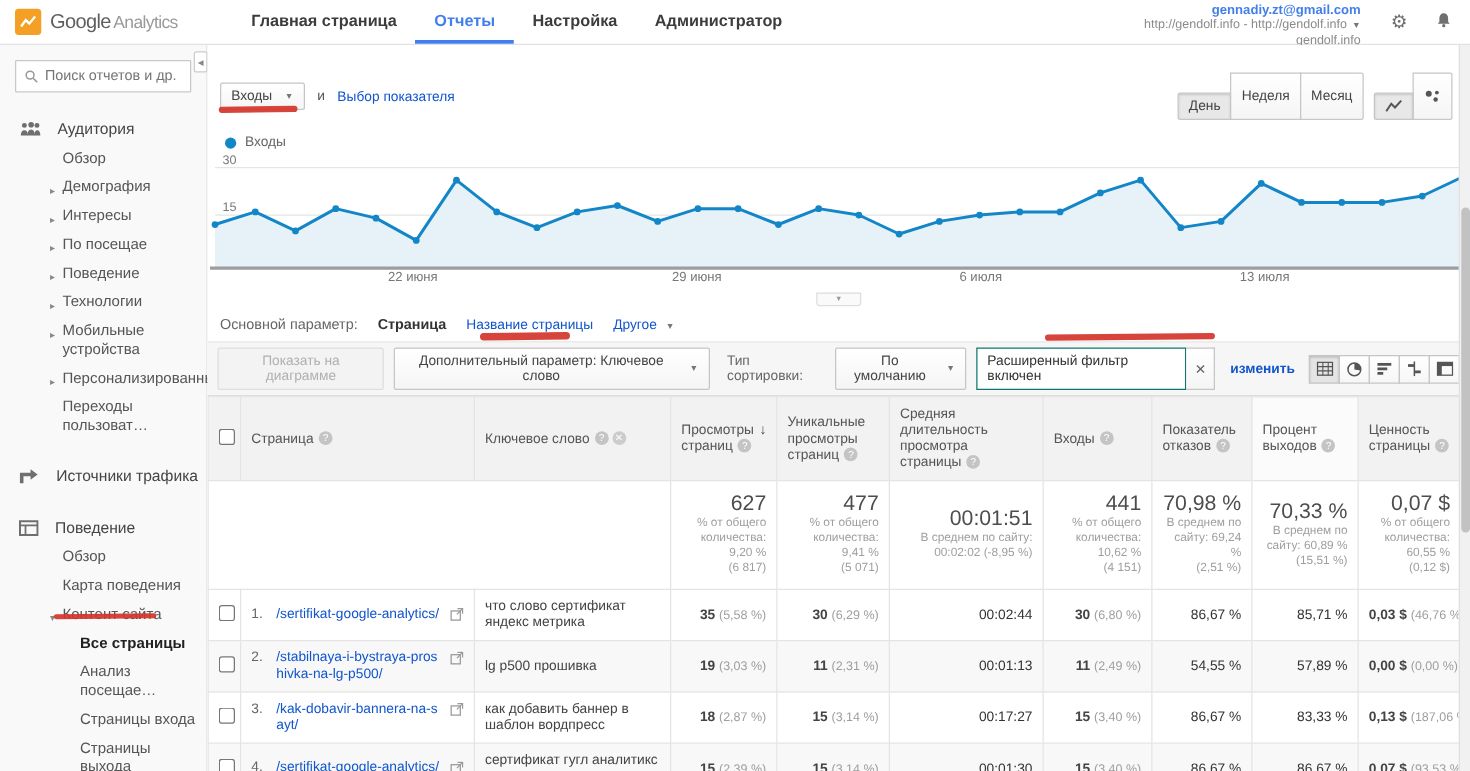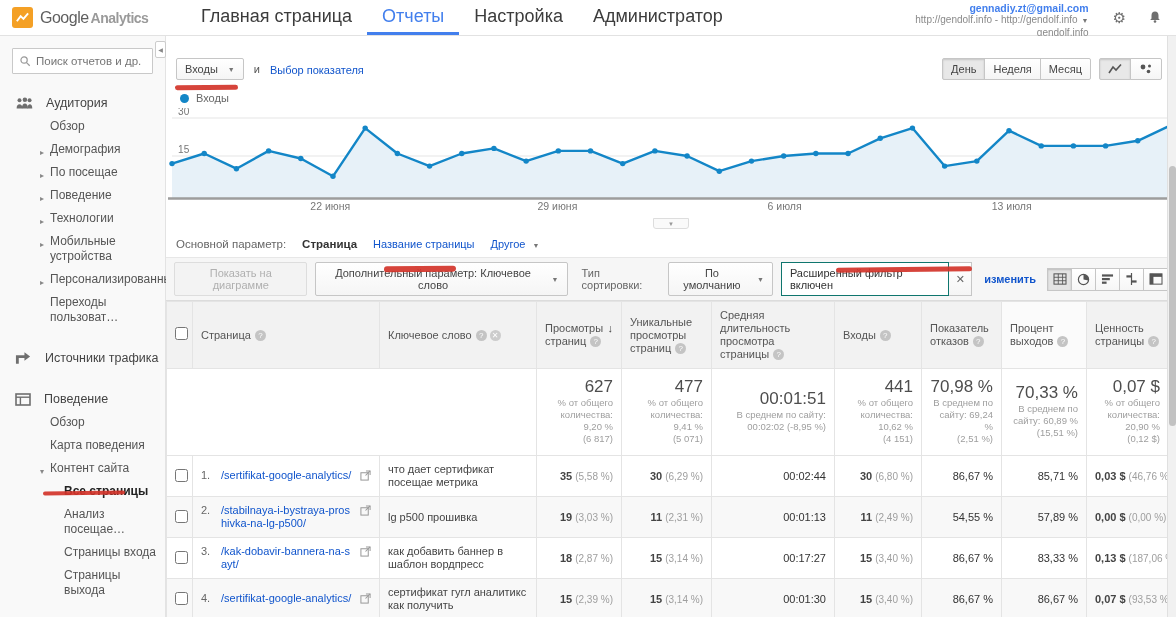--- a/index.html
+++ b/index.html
@@ -5,23 +5,23 @@
   * { box-sizing: border-box; margin: 0; padding: 0; }
   html,body { width:1176px; height:617px; overflow:hidden; }
   body { font-family:"Liberation Sans", sans-serif; background:#fff; color:#333; position:relative; }
 
   
   .app-header { height:36px; display:flex; align-items:stretch; padding:0 14px 0 12px; border-bottom:1px solid #e2e2e2; background:#fff; }
   .logo { display:flex; align-items:center; gap:7px; width:158px; }
   .logo-glyph { width:21px; height:21px; border-radius:3px; background:#f4a025; display:flex; align-items:center; justify-content:center; }
   .brand { font-size:16px; color:#6b6b6b; letter-spacing:-0.5px; }
   .brand b { font-weight:normal; color:#5f5f5f; }
-  .brand .product { color:#9a9a9a; font-size:14px; margin-left:2px;font-weight:bold; }
+  .brand .product { color:#9a9a9a; font-size:14px; margin-left:2px; }
   .top-nav { display:flex; margin-left:16px; }
-  .top-nav a { display:flex; align-items:center; padding:0 15px; font-size:18px; color:#3c3c3c; text-decoration:none; border-bottom:3px solid transparent; }
+  .top-nav a { display:flex; align-items:center; padding:0 15px; font-size:13px; color:#3c3c3c; text-decoration:none; border-bottom:3px solid transparent;font-weight:bold; }
   .top-nav a.active { color:#427fed; border-bottom-color:#427fed; }
   .user-block { margin-left:auto; text-align:right; font-size:10px; color:#8a8a8a; line-height:12px; padding-top:2px; }
   .user-email { color:#427fed; font-weight:bold; font-size:10.5px; }
   .acct-line { white-space:nowrap; }
   .caret { font-size:7px; color:#777; margin-left:4px; }
   .hdr-icons { display:flex; align-items:center; gap:22px; margin-left:24px; }
   .hdr-icon-btn { background:none; border:none; cursor:pointer; font-size:15px; color:#6f6f6f; line-height:1; }
 
   
   .content { display:flex; height:581px; background:#f9f9f9; position:relative; }
@@ -42,21 +42,21 @@
   .collapse-tab { position:absolute; top:5px; right:-1px; width:11px; height:17px; background:#fff; border:1px solid #ccc; border-radius:2px; font-size:6px; color:#888; display:flex; align-items:center; justify-content:center; cursor:pointer; }
 
   
   .explorer-head { display:flex; align-items:center; padding:22px 14px 0 10px; }
   .ga-btn { display:inline-flex; align-items:center; gap:6px; background:linear-gradient(#fff,#f5f5f5); border:1px solid #c6c6c6; border-radius:2px; padding:4px 8px; font-size:11px; color:#444; cursor:pointer; }
   .conj { margin:0 10px; font-size:11px; color:#555; }
   .blue-link { color:#1155cc; font-size:11px; text-decoration:none; cursor:pointer; }
   .explorer-right { margin-left:auto; display:flex; gap:8px; }
   .btn-group { display:flex; }
   .btn-group .ga-btn { border-radius:0; margin-left:-1px; }
-  .btn-group .ga-btn:first-child { border-radius:2px 0 0 2px; margin-left:0; }
+  .btn-group .ga-btn:first-child { border-radius:2px 0 0 2px; margin-left:0;margin-top:16px; }
   .btn-group .ga-btn:last-child { border-radius:0 2px 2px 0; }
   .ga-btn.pressed { background:#e8e8e8; box-shadow:inset 0 1px 2px rgba(0,0,0,.15); }
   .legend-row { display:flex; align-items:center; gap:7px; padding:12px 14px 2px 14px; font-size:11px; color:#666; }
   .legend-dot { width:9px; height:9px; border-radius:50%; background:#1386c7; }
   .chart-wrap { position:relative; margin:2px 2px 0 2px; }
   .chart-wrap svg { display:block; width:100%; height:92px; }
   .chart-wrap .grid { stroke:#e5e5e5; stroke-width:1; }
   .chart-wrap .ytick { font-size:10px; fill:#777; }
   .chart-wrap .area { fill:#e7f1f8; }
   .chart-wrap .line { fill:none; stroke:#1386c7; stroke-width:2.4; stroke-linejoin:round; }
@@ -163,20 +163,21 @@
           <circle cx="16.2" cy="4" r="2.2" fill="#6f6f6f"></circle>
           <path d="M1.8 13c0-3 1.4-4.6 3.2-4.6S8.2 10 8.2 13z" fill="#6f6f6f"></path>
           <path d="M7.6 13c0-3.6 1.5-5.4 3.4-5.4s3.4 1.8 3.4 5.4z" fill="#6f6f6f"></path>
           <path d="M13.8 13c0-3 1.3-4.6 2.7-4.6 1.5 0 2.7 1.6 2.7 4.6z" fill="#6f6f6f"></path>
         </svg>
       <span>Аудитория</span>
     </div>
     <ul class="side-items">
       <li>Обзор</li>
       <li class="arrow">Демография</li>
+      <li class="arrow">Интересы</li>
       <li class="arrow">По посещае</li>
       <li class="arrow">Поведение</li>
       <li class="arrow">Технологии</li>
       <li class="arrow">Мобильные устройства</li>
       <li class="arrow">Персонализированный</li>
       <li>Переходы пользоват…</li>
     </ul>
 
     <div class="side-section">
       <svg width="17" height="14" viewBox="0 0 18 14">
@@ -416,40 +417,40 @@
               <span class="sub-line">В среднем по сайту: 69,24 %</span>
               <span class="sub-line">(2,51 %)</span>
             </td>
           <td>
               <span class="big-num">70,33 %</span>
               <span class="sub-line">В среднем по сайту: 60,89 %</span>
               <span class="sub-line">(15,51 %)</span>
             </td>
           <td>
               <span class="big-num">0,07 $</span>
-              <span class="sub-line">% от общего количества: 20,90 %</span>
+              <span class="sub-line">% от общего количества: 60,55 %</span>
               <span class="sub-line">(0,12 $)</span>
             </td>
         </tr>
       </thead>
       <tbody id="rows-body">
   <tr>
     <td class="chk"><input type="checkbox" style=""></td>
     <td>
               <div class="pg-cell">
                 <span class="row-num">1.</span>
                 <a class="pg-link">/sertifikat-google-analytics/</a>
                 <span class="ext-ic"><svg width="11" height="11" viewBox="0 0 12 12">
                     <rect x="1" y="3" width="8" height="8" fill="none" stroke="#999" stroke-width="1.1"></rect>
                     <path d="M6.5 1h4.5v4.5" fill="none" stroke="#999" stroke-width="1.1"></path>
                     <path d="M11 1L6 6" stroke="#999" stroke-width="1.1"></path>
                   </svg></span>
               </div>
             </td>
-    <td><span class="kw">что дает сертификат посещае метрика</span></td>
+    <td><span class="kw">что слово сертификат яндекс метрика</span></td>
     <td class="num-cell"><span class="val">35</span><span class="pct">(5,58 %)</span></td>
     <td class="num-cell"><span class="val">30</span><span class="pct">(6,29 %)</span></td>
     <td class="num-cell"><span class="val" style="font-weight:normal;color:#333">00:02:44</span></td>
     <td class="num-cell"><span class="val">30</span><span class="pct">(6,80 %)</span></td>
     <td class="num-cell"><span class="val" style="font-weight:normal;color:#333">86,67 %</span></td>
     <td class="num-cell"><span class="val" style="font-weight:normal;color:#333">85,71 %</span></td>
     <td class="num-cell"><span class="val">0,03 $</span><span class="pct">(46,76 %)</span></td>
   </tr>
 
   <tr>

